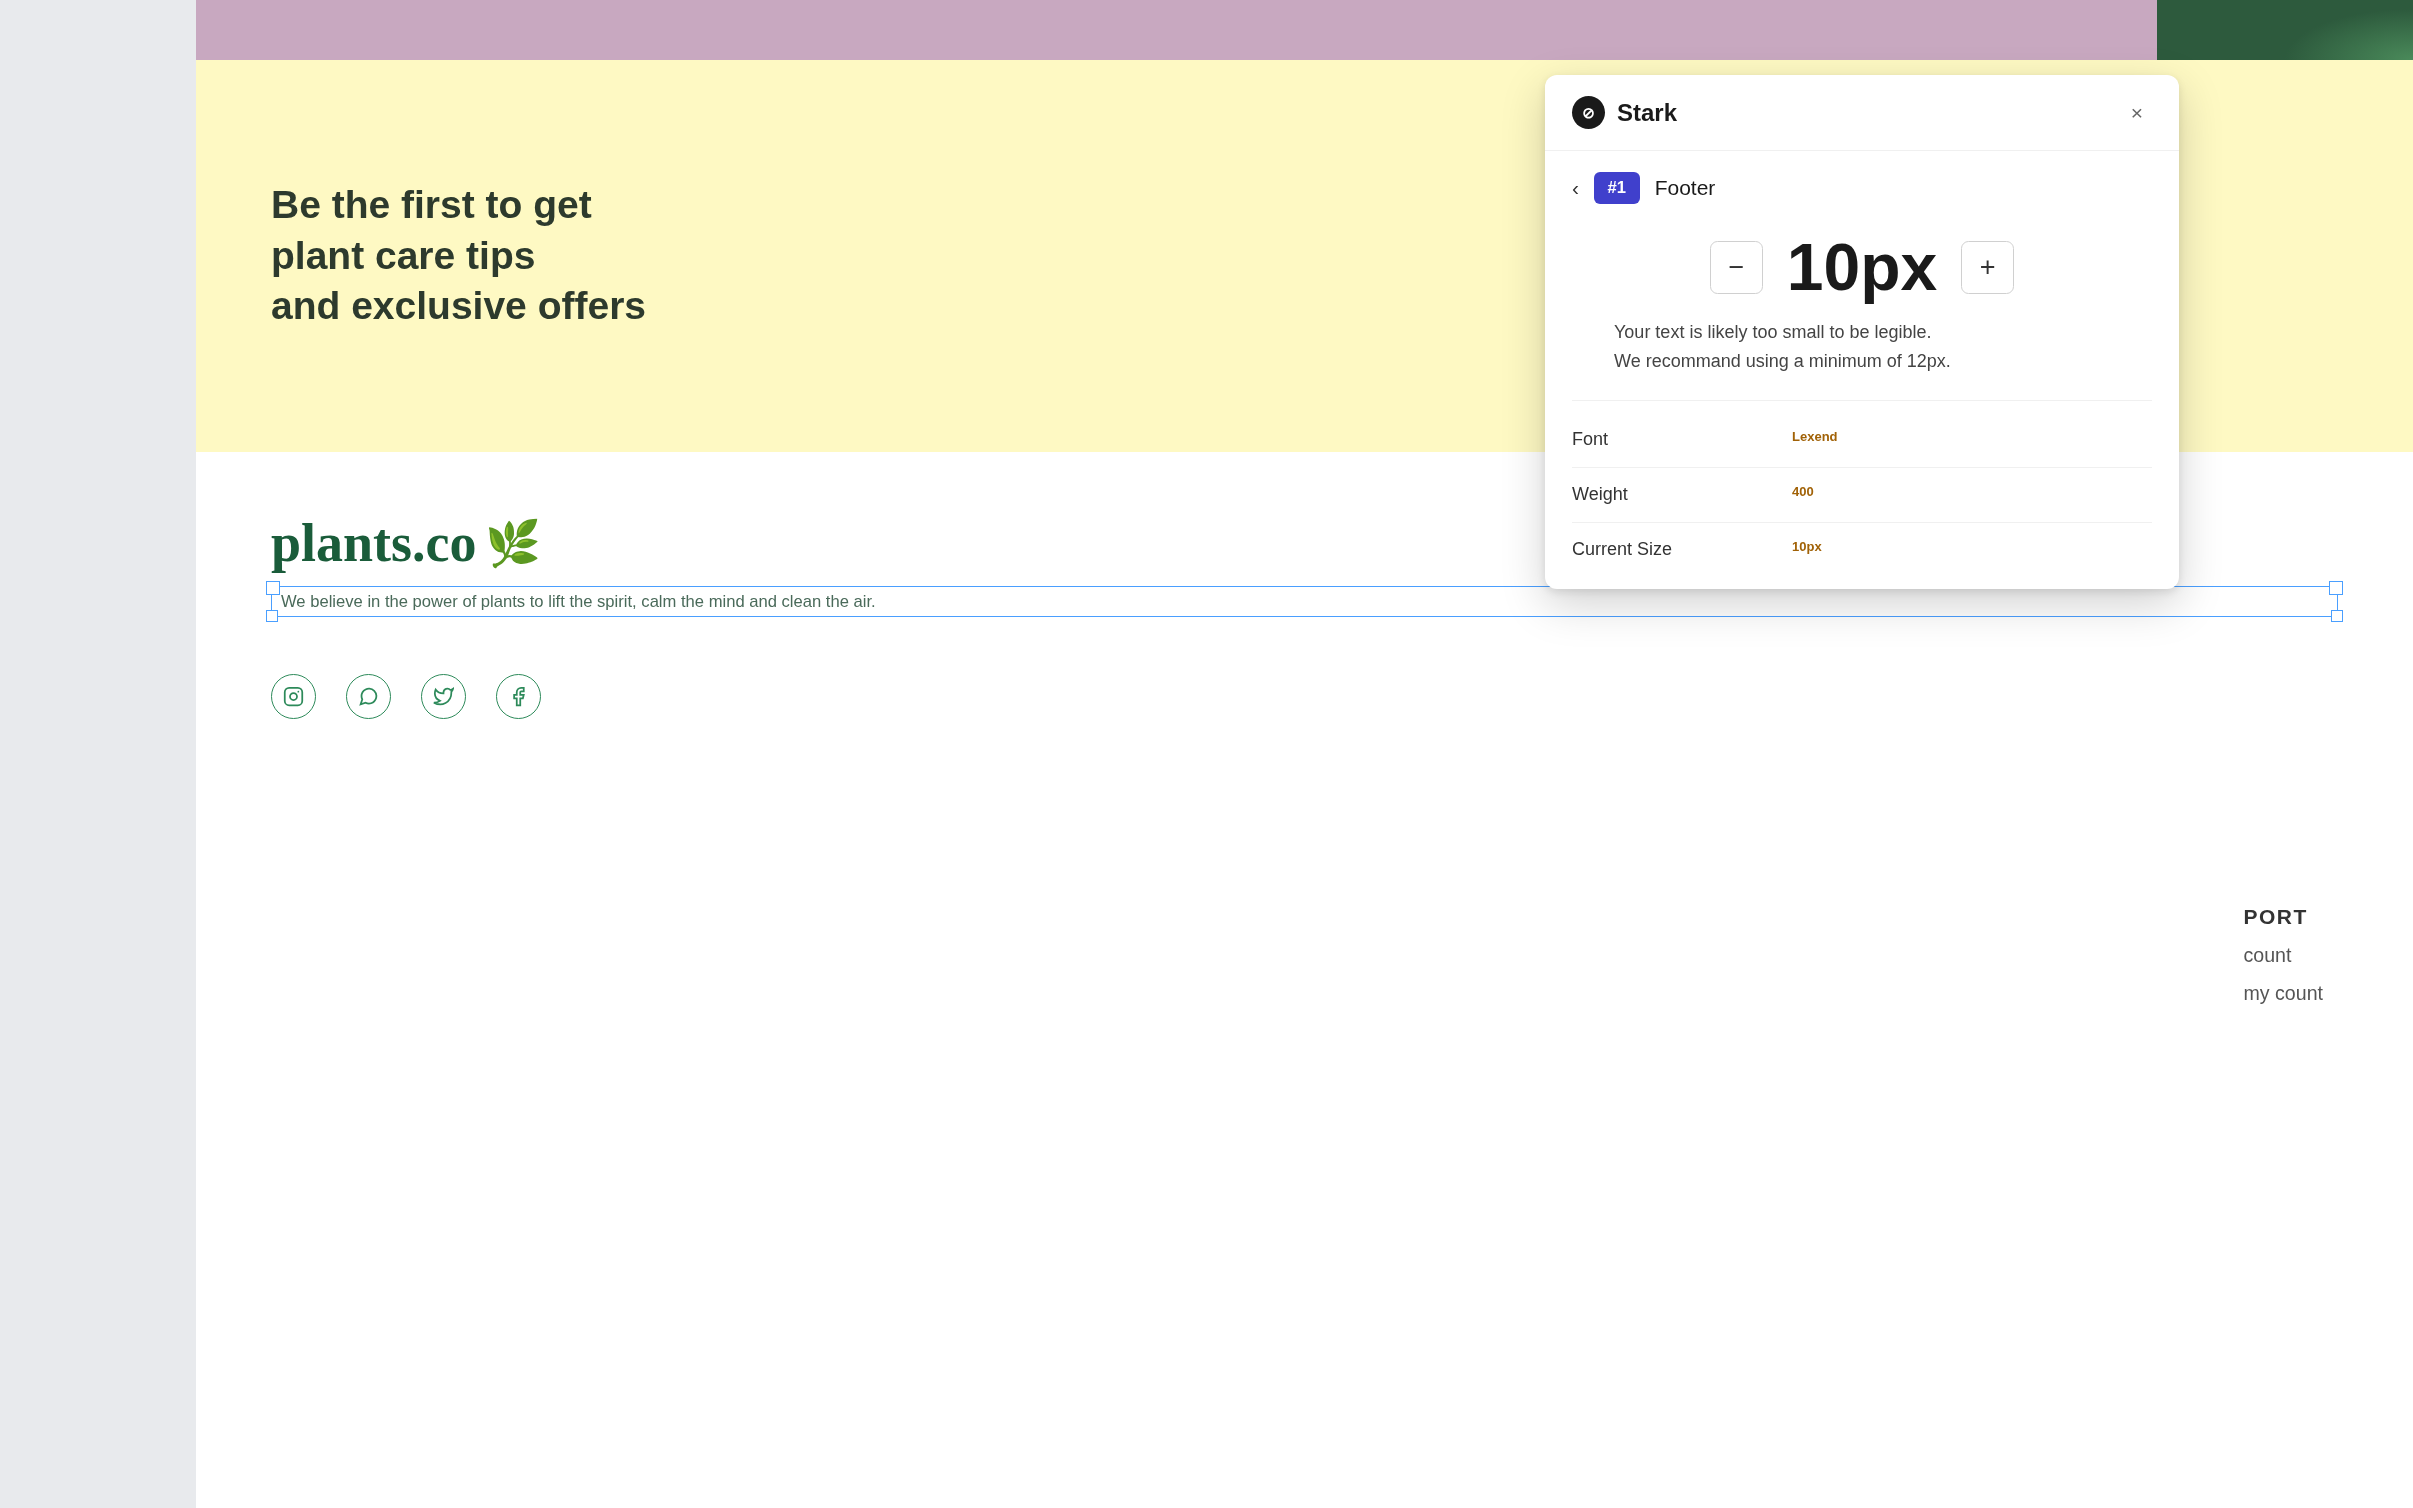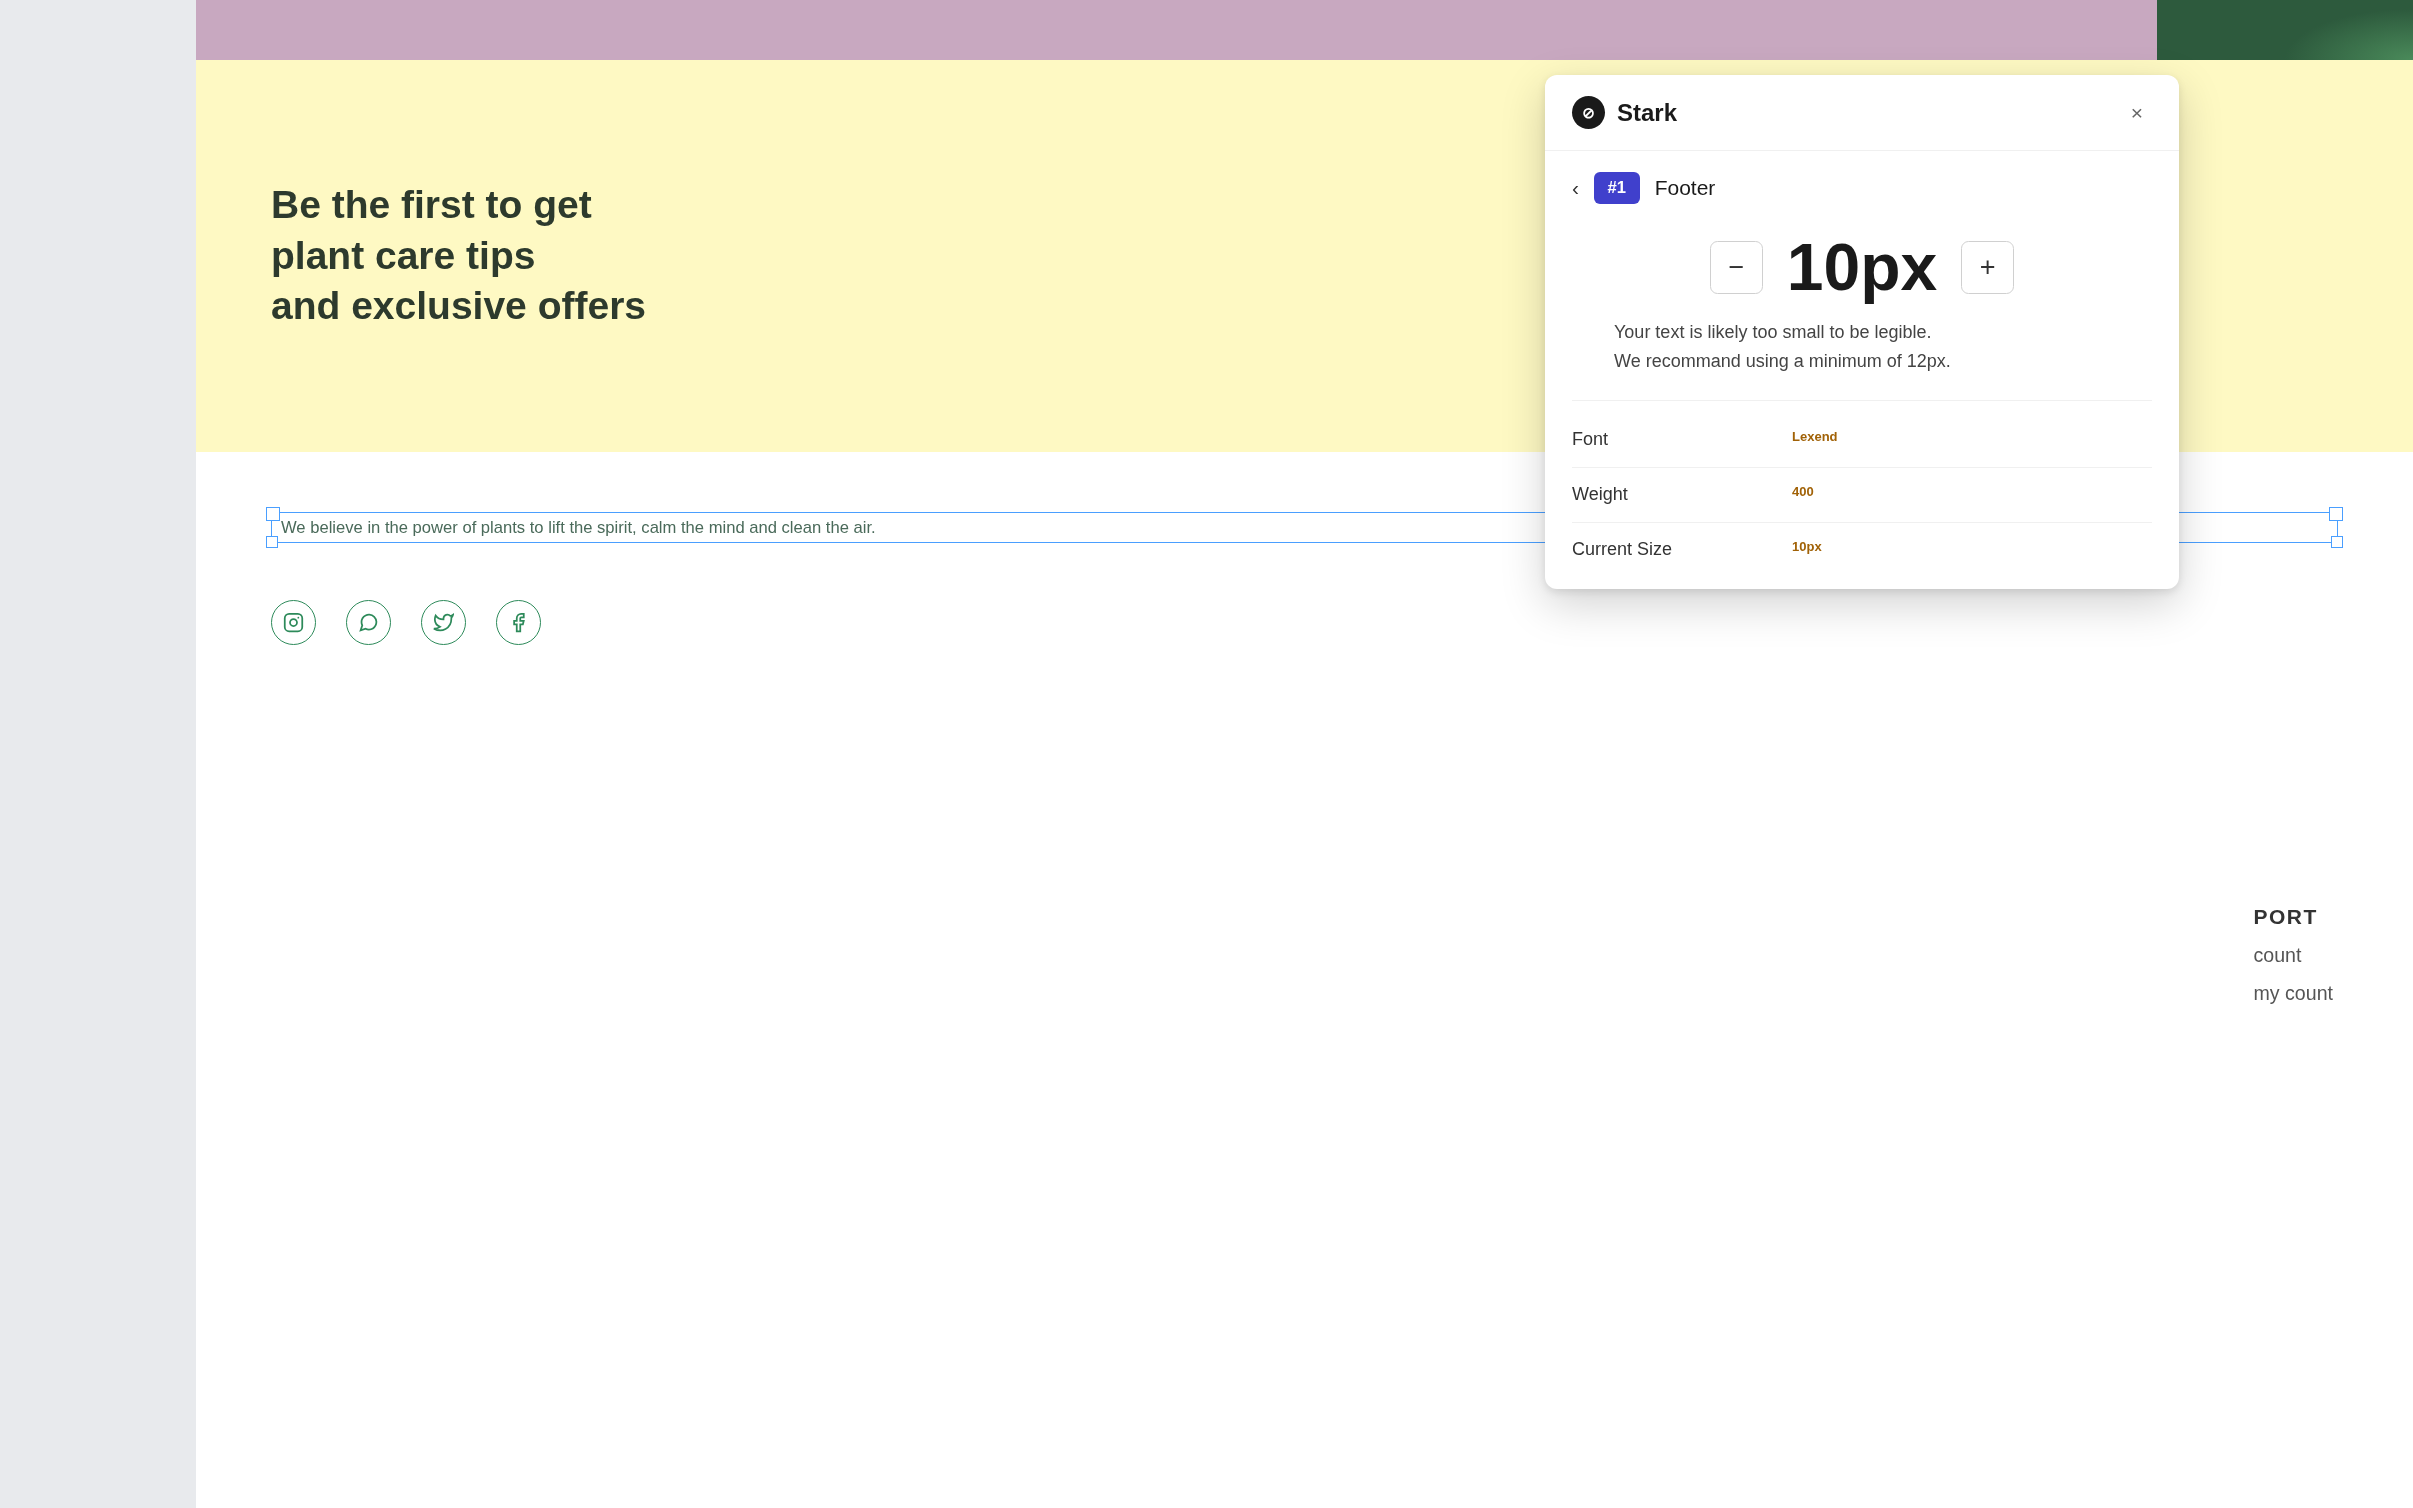--- a/index.html
+++ b/index.html
@@ -181,21 +181,21 @@
       justify-content: center;
       color: #2d8a5a;
       font-size: 21px;
       cursor: pointer;
     }
 
     
     .right-sidebar {
       position: absolute;
       top: 453px;
-      right: 80px;
+      right: 90px;
       display: flex;
       flex-direction: column;
       gap: 15px;
     }
 
     .sidebar-header {
       font-size: 21px;
       font-weight: 700;
       color: #333;
       letter-spacing: 1.5px;
@@ -408,20 +408,24 @@
   </div>
 
   <div class="main-content">
 
     <div class="beige-section">
       <div class="beige-text">Be the first to get plant care tips<br>and exclusive offers</div>
     </div>
 
     <div class="footer-section">
       <div class="logo-area">
+        <div class="logo-row">
+          <span class="logo-text">plants.co</span>
+          <span class="logo-leaf">🌿</span>
+        </div>
 
         <div class="selected-text-wrapper">
           <div class="selected-text-box">
             <span class="tagline-text">We believe in the power of plants to lift the spirit, calm the mind and clean the air.</span>
             <div class="corner-bottom-left"></div>
             <div class="corner-bottom-right"></div>
           </div>
         </div>
 
         <div class="social-icons">

